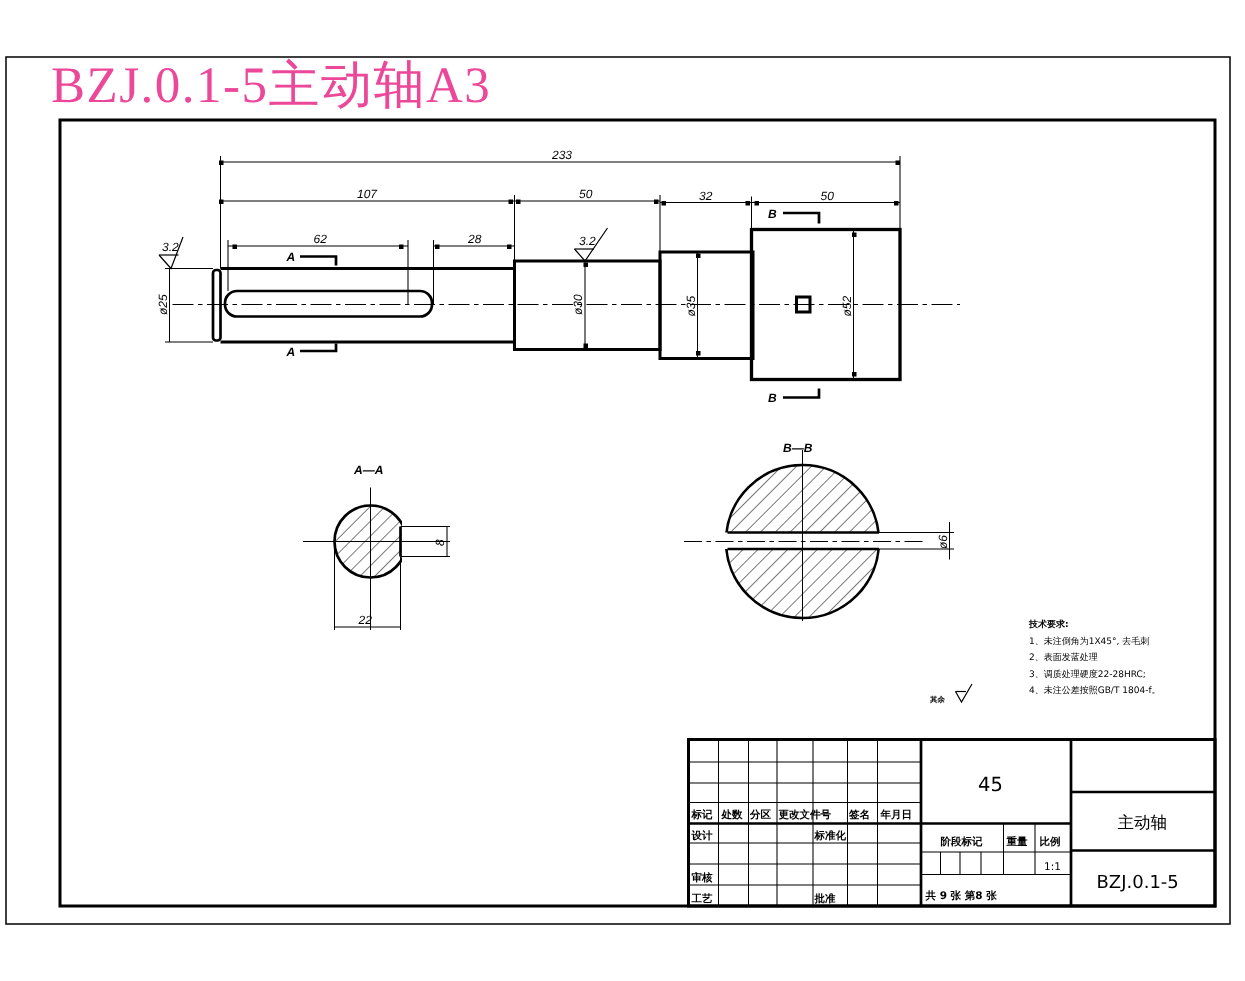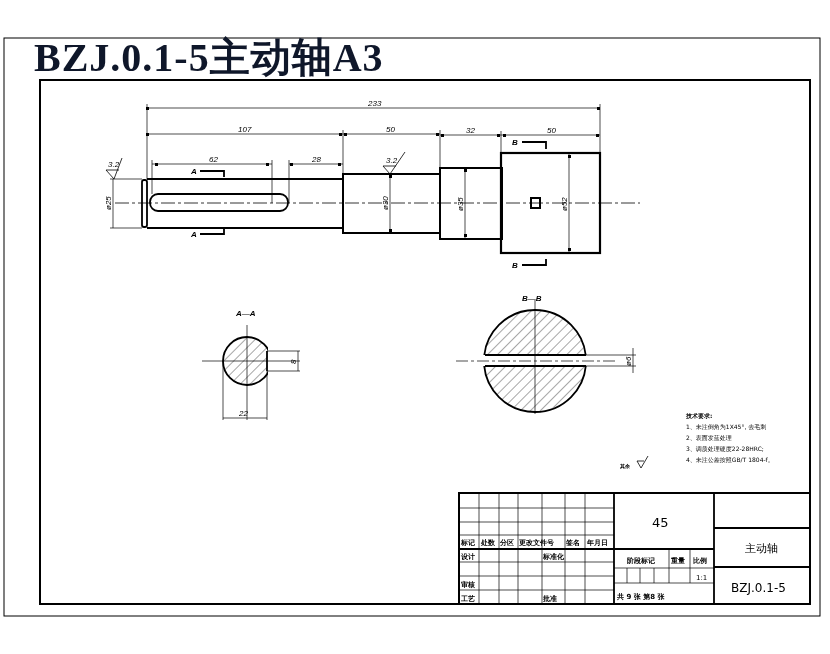--- a/index.html
+++ b/index.html
@@ -1,18 +1,18 @@
 <!DOCTYPE html>
 <html><head>
 <meta charset="utf-8">
 <style>
   html, body { margin:0; padding:0; background:#ffffff; }
   body { width:830px; height:654px; position:relative; overflow:hidden; font-family:"Liberation Sans", sans-serif; }
   #stage { position:absolute; left:0; top:0; width:736px; height:654px; }
-  .sheet-title { position:absolute; left:34px; top:38px; font-family:"Liberation Serif", serif; font-size:40px; color:#0f172a; letter-spacing:1px; line-height:40px; white-space:nowrap;font-weight:bold; }
+  .sheet-title { position:absolute; left:34px; top:38px; font-family:"Liberation Serif", serif; font-size:34px; color:#ec4899; letter-spacing:1px; line-height:40px; white-space:nowrap; }
   .dim { font-family:"Liberation Sans", sans-serif; font-size:8px; font-style:italic; fill:#000; }
   .tb { font-family:"DejaVu Sans", sans-serif; fill:#000; }
 </style>
 </head>
 <body>
 
 <div id="stage">
 <svg width="830" height="654" viewBox="0 0 830 654" xmlns="http://www.w3.org/2000/svg">
 
   <rect x="4" y="38" width="816" height="578" fill="none" stroke="#000" stroke-width="1"></rect>

